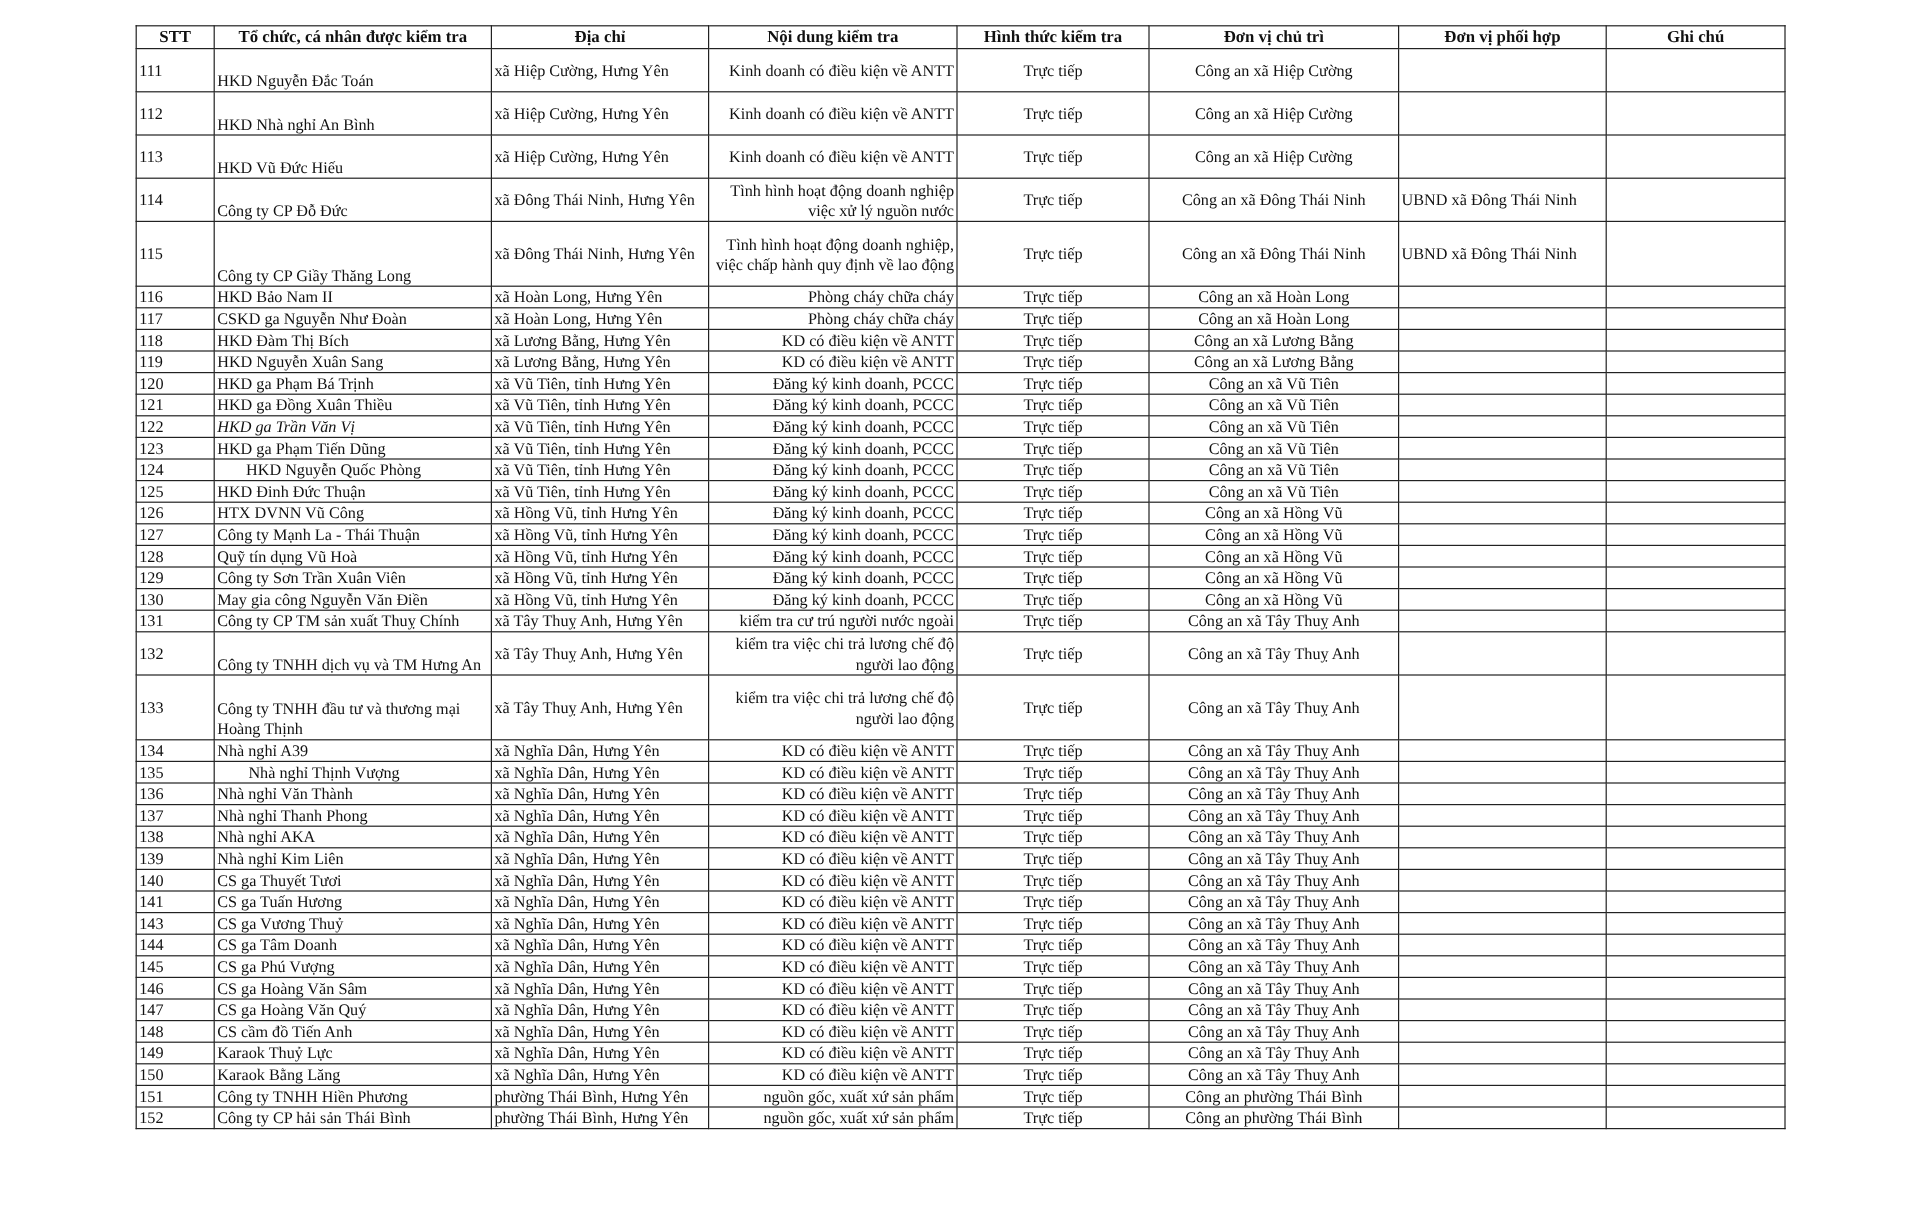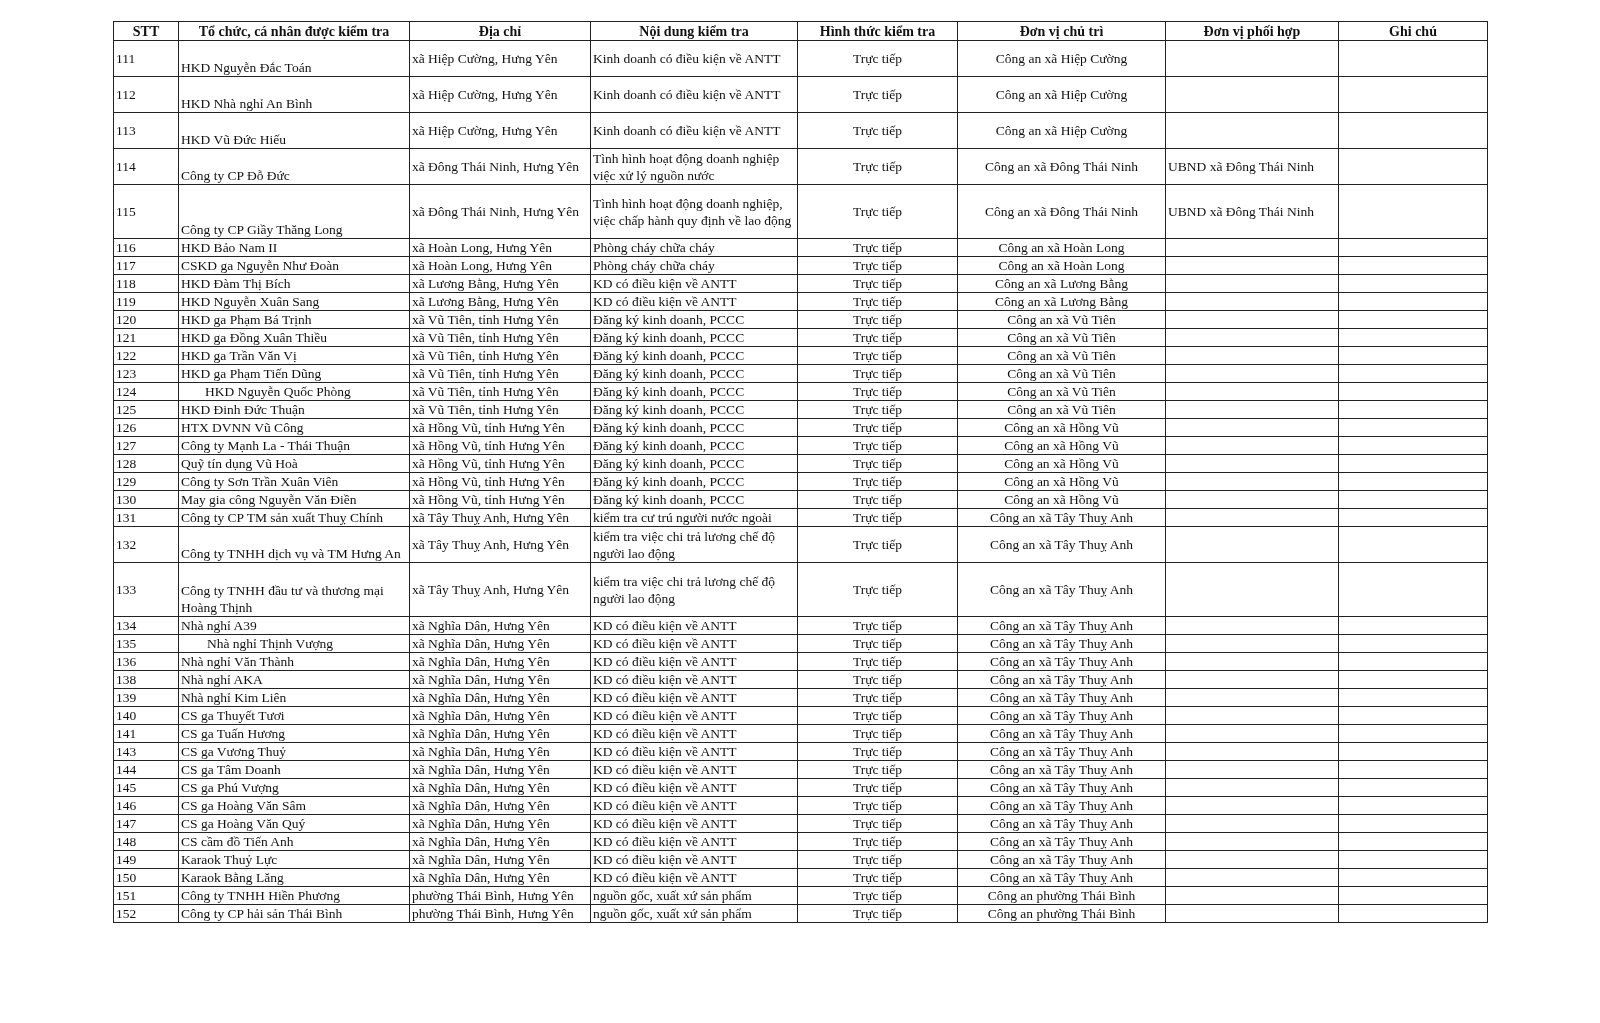--- a/index.html
+++ b/index.html
@@ -17,21 +17,21 @@
     padding: 0 2px;
     overflow: hidden;
     white-space: nowrap;
     line-height: 17px;
   }
   .sheet th { height: 18px; font-weight: bold; text-align: center; vertical-align: middle; font-size: 14px; }
   .sheet td { vertical-align: middle; }
   .c-stt { }
   .c-org { text-align: left; vertical-align: bottom !important; }
   .c-addr { text-align: left; }
-  .c-content { text-align: left; white-space: normal !important; }
+  .c-content { text-align: right; white-space: normal !important; }
   .c-form, .c-host { text-align: center; }
   .c-coop, .c-note { text-align: left; }
   .wrap { white-space: normal !important; }
   tr.h1 td { height: 17px; }
   tr.h2 td { height: 35px; }
   tr.h3 td { height: 53px; }
 </style>
 </head>
 <body>
 
@@ -164,21 +164,21 @@
         <td class="c-org" style="vertical-align: middle !important;">HKD ga Đồng Xuân Thiều</td>
         <td class="c-addr">xã Vũ Tiên, tỉnh Hưng Yên</td>
         <td class="c-content">Đăng ký kinh doanh, PCCC</td>
         <td class="c-form">Trực tiếp</td>
         <td class="c-host">Công an xã Vũ Tiên</td>
         <td class="c-coop"></td>
         <td class="c-note"></td>
       </tr>
       <tr class="h1">
         <td class="c-stt">122</td>
-        <td class="c-org" style="vertical-align: middle !important;">HKD ga Trần Văn Vị</td>
+        <td class="c-org" style="vertical-align: middle !important; font-style: italic;">HKD ga Trần Văn Vị</td>
         <td class="c-addr">xã Vũ Tiên, tỉnh Hưng Yên</td>
         <td class="c-content">Đăng ký kinh doanh, PCCC</td>
         <td class="c-form">Trực tiếp</td>
         <td class="c-host">Công an xã Vũ Tiên</td>
         <td class="c-coop"></td>
         <td class="c-note"></td>
       </tr>
       <tr class="h1">
         <td class="c-stt">123</td>
         <td class="c-org" style="vertical-align: middle !important;">HKD ga Phạm Tiến Dũng</td>
@@ -313,20 +313,30 @@
         <td class="c-stt">136</td>
         <td class="c-org" style="vertical-align: middle !important;">Nhà nghỉ Văn Thành</td>
         <td class="c-addr">xã Nghĩa Dân, Hưng Yên</td>
         <td class="c-content">KD có điều kiện về ANTT</td>
         <td class="c-form">Trực tiếp</td>
         <td class="c-host">Công an xã Tây Thuỵ Anh</td>
         <td class="c-coop"></td>
         <td class="c-note"></td>
       </tr>
       <tr class="h1">
+        <td class="c-stt">137</td>
+        <td class="c-org" style="vertical-align: middle !important;">Nhà nghỉ Thanh Phong</td>
+        <td class="c-addr">xã Nghĩa Dân, Hưng Yên</td>
+        <td class="c-content">KD có điều kiện về ANTT</td>
+        <td class="c-form">Trực tiếp</td>
+        <td class="c-host">Công an xã Tây Thuỵ Anh</td>
+        <td class="c-coop"></td>
+        <td class="c-note"></td>
+      </tr>
+      <tr class="h1">
         <td class="c-stt">138</td>
         <td class="c-org" style="vertical-align: middle !important;">Nhà nghỉ AKA</td>
         <td class="c-addr">xã Nghĩa Dân, Hưng Yên</td>
         <td class="c-content">KD có điều kiện về ANTT</td>
         <td class="c-form">Trực tiếp</td>
         <td class="c-host">Công an xã Tây Thuỵ Anh</td>
         <td class="c-coop"></td>
         <td class="c-note"></td>
       </tr>
       <tr class="h1">

